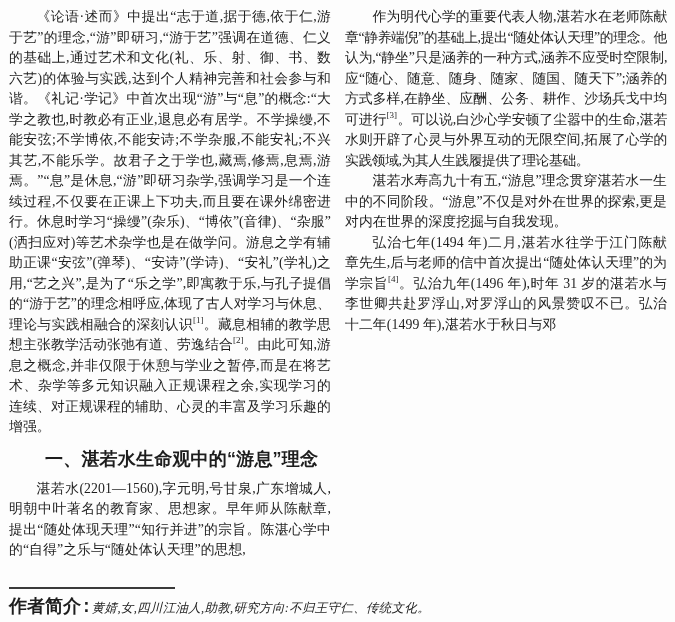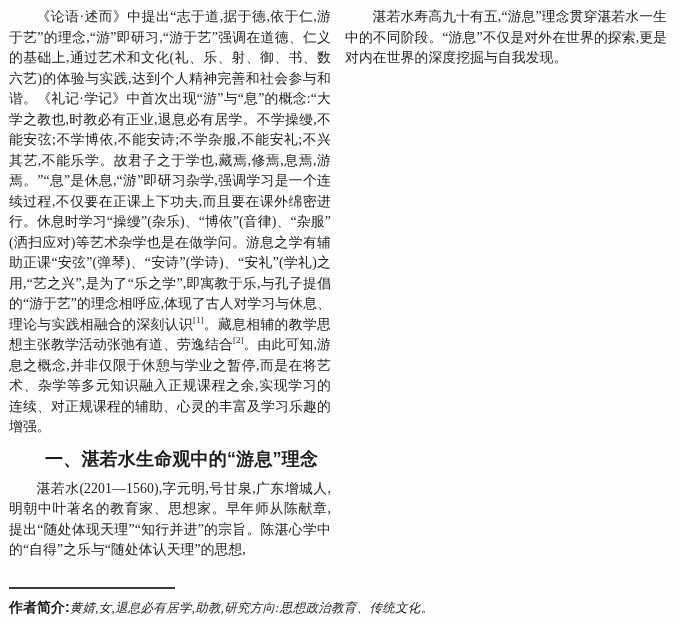--- a/index.html
+++ b/index.html
@@ -60,44 +60,46 @@
     bottom: 5px;
   }
   .footnote-rule {
     width: 166px;
     height: 2px;
     background: #3a3a3a;
     margin-bottom: 10px;
   }
   .footer-line { margin: 0; font-size: 12.5px; line-height: 17px; }
   .footer-label {
-    font-family: Liberation Sans, sans-serif;
+    font-family: Liberation Mono, monospace;
     font-weight: bold;
     font-style: normal;
-    font-size: 14px;
+    font-size: 18px;
   }
   .footer-text { font-style: italic; letter-spacing: 0.3px; }
 </style>
 </head>
 <body>
 
 <div class="page">
   <div class="columns">
 
     <div class="col">
       <p class="para indent"><span>《论语·述而》中提出“志于道,据于德,依于仁,游于艺”的理念,“游”即研习,“游于艺”强调在道德、仁义的基础上,通过艺术和文化(礼、乐、射、御、书、数六艺)的体验与实践,达到个人精神完善和社会参与和谐。《礼记·学记》中首次出现“游”与“息”的概念:“大学之教也,时教必有正业,退息必有居学。不学操缦,不能安弦;不学博依,不能安诗;不学杂服,不能安礼;不兴其艺,不能乐学。故君子之于学也,藏焉,修焉,息焉,游焉。”“息”是休息,“游”即研习杂学,强调学习是一个连续过程,不仅要在正课上下功夫,而且要在课外绵密进行。休息时学习“操缦”(杂乐)、“博依”(音律)、“杂服”(洒扫应对)等艺术杂学也是在做学问。游息之学有辅助正课“安弦”(弹琴)、“安诗”(学诗)、“安礼”(学礼)之用,“艺之兴”,是为了“乐之学”,即寓教于乐,与孔子提倡的“游于艺”的理念相呼应,体现了古人对学习与休息、理论与实践相融合的深刻认识</span><sup>[1]</sup><span>。藏息相辅的教学思想主张教学活动张弛有道、劳逸结合</span><sup>[2]</sup><span>。由此可知,游息之概念,并非仅限于休憩与学业之暂停,而是在将艺术、杂学等多元知识融入正规课程之余,实现学习的连续、对正规课程的辅助、心灵的丰富及学习乐趣的增强。</span></p>
       <h2 class="heading">一、湛若水生命观中的“游息”理念</h2>
       <p class="para indent"><span>湛若水(2201—1560),字元明,号甘泉,广东增城人,明朝中叶著名的教育家、思想家。早年师从陈献章,提出“随处体现天理”“知行并进”的宗旨。陈湛心学中的“自得”之乐与“随处体认天理”的思想,</span></p>
     </div>
 
     <div class="col">
+      <p class="para indent compact"><span>作为明代心学的重要代表人物,湛若水在老师陈献章“静养端倪”的基础上,提出“随处体认天理”的理念。他认为,“静坐”只是涵养的一种方式,涵养不应受时空限制,应“随心、随意、随身、随家、随国、随天下”;涵养的方式多样,在静坐、应酬、公务、耕作、沙场兵戈中均可进行</span><sup>[3]</sup><span>。可以说,白沙心学安顿了尘嚣中的生命,湛若水则开辟了心灵与外界互动的无限空间,拓展了心学的实践领域,为其人生践履提供了理论基础。</span></p>
       <p class="para indent"><span>湛若水寿高九十有五,“游息”理念贯穿湛若水一生中的不同阶段。“游息”不仅是对外在世界的探索,更是对内在世界的深度挖掘与自我发现。</span></p>
+      <p class="para indent"><span>弘治七年(1494 年)二月,湛若水往学于江门陈献章先生,后与老师的信中首次提出“随处体认天理”的为学宗旨</span><sup>[4]</sup><span>。弘治九年(1496 年),时年 31 岁的湛若水与李世卿共赴罗浮山,对罗浮山的风景赞叹不已。弘治十二年(1499 年),湛若水于秋日与邓</span></p>
     </div>
 
   </div>
 
   <div class="footer">
     <div class="footnote-rule"></div>
     <p class="footer-line">
-      <span class="footer-label">作者简介:</span><span class="footer-text">黄婧,女,退息必有居学,助教,研究方向:思想政治教育、传统文化。</span>
+      <span class="footer-label">作者简介:</span><span class="footer-text">黄婧,女,四川江油人,助教,研究方向:不归王守仁、传统文化。</span>
     </p>
   </div>
 </div>
 
 </body></html>

